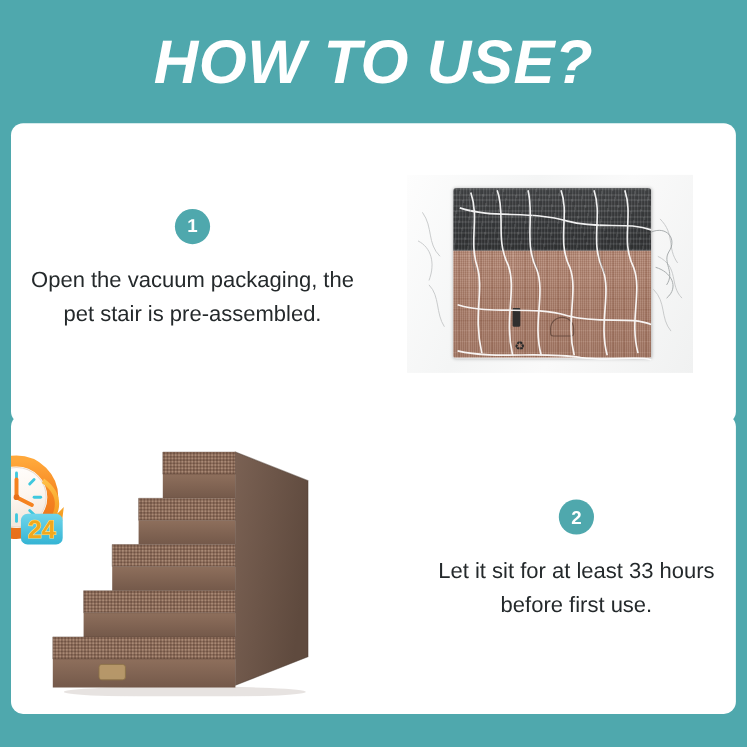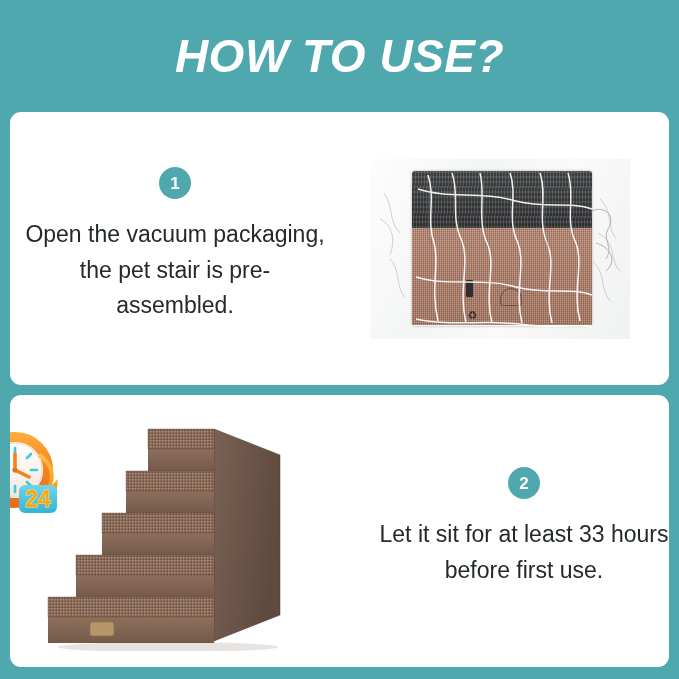--- a/index.html
+++ b/index.html
@@ -27,40 +27,40 @@
     position: absolute;
     top: 0; left: 0;
     width: 679px;
     height: 112px;
     display: flex;
     align-items: center;
     justify-content: center;
   }
   .title {
     color: #ffffff;
-    font-size: 46px;
+    font-size: 56px;
     font-weight: 700;
     font-style: italic;
     letter-spacing: 0.5px;
     font-family: "Liberation Sans", sans-serif;
     text-align: center;
     line-height: 1;
   }
 
   
   .card {
     position: absolute;
     left: 10px;
     width: 659px;
     background: #ffffff;
     border-radius: 11px;
     overflow: hidden;
   }
   .card-1 { top: 112px; height: 273px; }
-  .card-2 { top: 395px; height: 272px; }
+  .card-2 { top: 377px; height: 272px; }
 
   .card-inner {
     display: flex;
     width: 100%;
     height: 100%;
     align-items: center;
   }
 
   
   .step-block {
@@ -82,21 +82,21 @@
     font-weight: 700;
     display: flex;
     align-items: center;
     justify-content: center;
     margin-bottom: 18px;
     line-height: 1;
   }
 
   .step-text {
     color: #24292b;
-    font-size: 23px;
+    font-size: 20px;
     line-height: 1.55;
     text-align: center;
     font-weight: 400;
     max-width: 300px;
   }
 
   
   .media-1 {
     position: relative;
     flex: 1;

